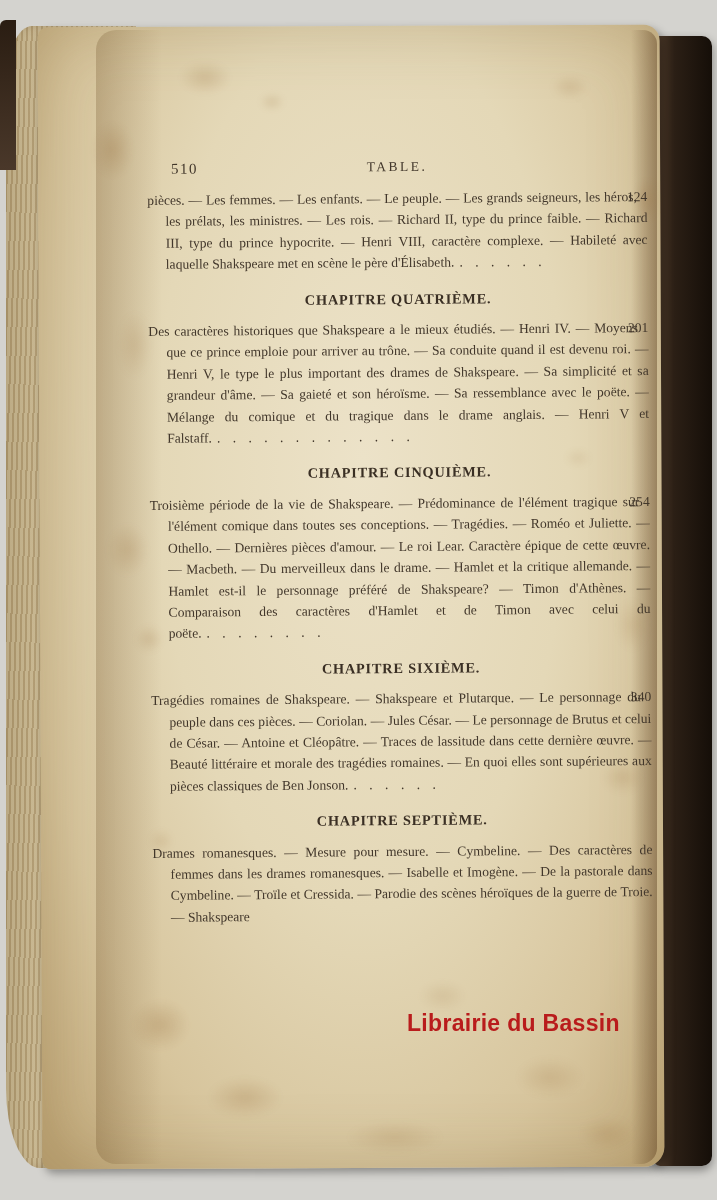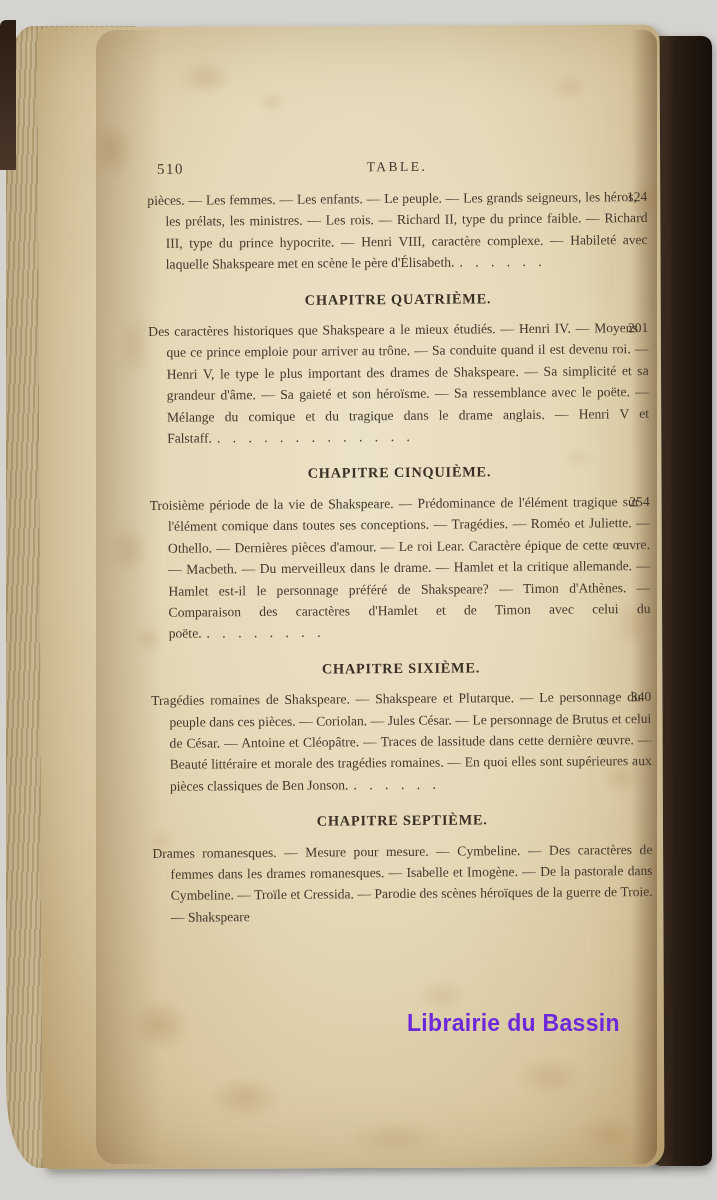--- a/index.html
+++ b/index.html
@@ -55,37 +55,37 @@
     filter:blur(3px);
   }
   
   .text-block{
     position:absolute;left:150px;top:156px;width:500px;z-index:5;
     transform:rotate(-0.45deg);
     font-size:13.6px;line-height:21.4px;color:#42372b;
     text-rendering:optimizeLegibility;
   }
   .header-row{position:relative;height:22px;margin-bottom:10px;}
-  .pagenum{position:absolute;left:10px;top:1px;font-size:15px;letter-spacing:1.5px;}
+  .pagenum{position:absolute;left:24px;top:1px;font-size:15px;letter-spacing:1.5px;}
   .running-title{text-align:center;font-size:13.5px;letter-spacing:2.5px;}
   .chapter-heading{
     text-align:center;font-weight:bold;font-size:14.3px;letter-spacing:.8px;
     margin:15px 0 9px 0;color:#3a2f24;
   }
   .entry{
     margin:0 0 6px 0;padding-left:18px;text-indent:-18px;text-align:justify;
   }
   .entry .it{}
   .entry .leader{letter-spacing:1px;word-spacing:7px;padding-left:5px;white-space:nowrap;}
   .entry .pageref{float:right;padding-left:8px;}
   
   .watermark{
     position:absolute;left:407px;top:1010px;z-index:6;
     font-family:"Liberation Sans","DejaVu Sans",sans-serif;
-    font-size:23px;font-weight:600;color:#6d28d9;letter-spacing:.3px;
+    font-size:23px;font-weight:600;color:#b91c1c;letter-spacing:.3px;
   }
 </style>
 </head>
 <body>
 
 <div class="page-edges"></div>
 <div class="spine-corner"></div>
 <div class="board-right"></div>
 <div class="main-page"></div>
 <div class="gutter-shadow"></div>

